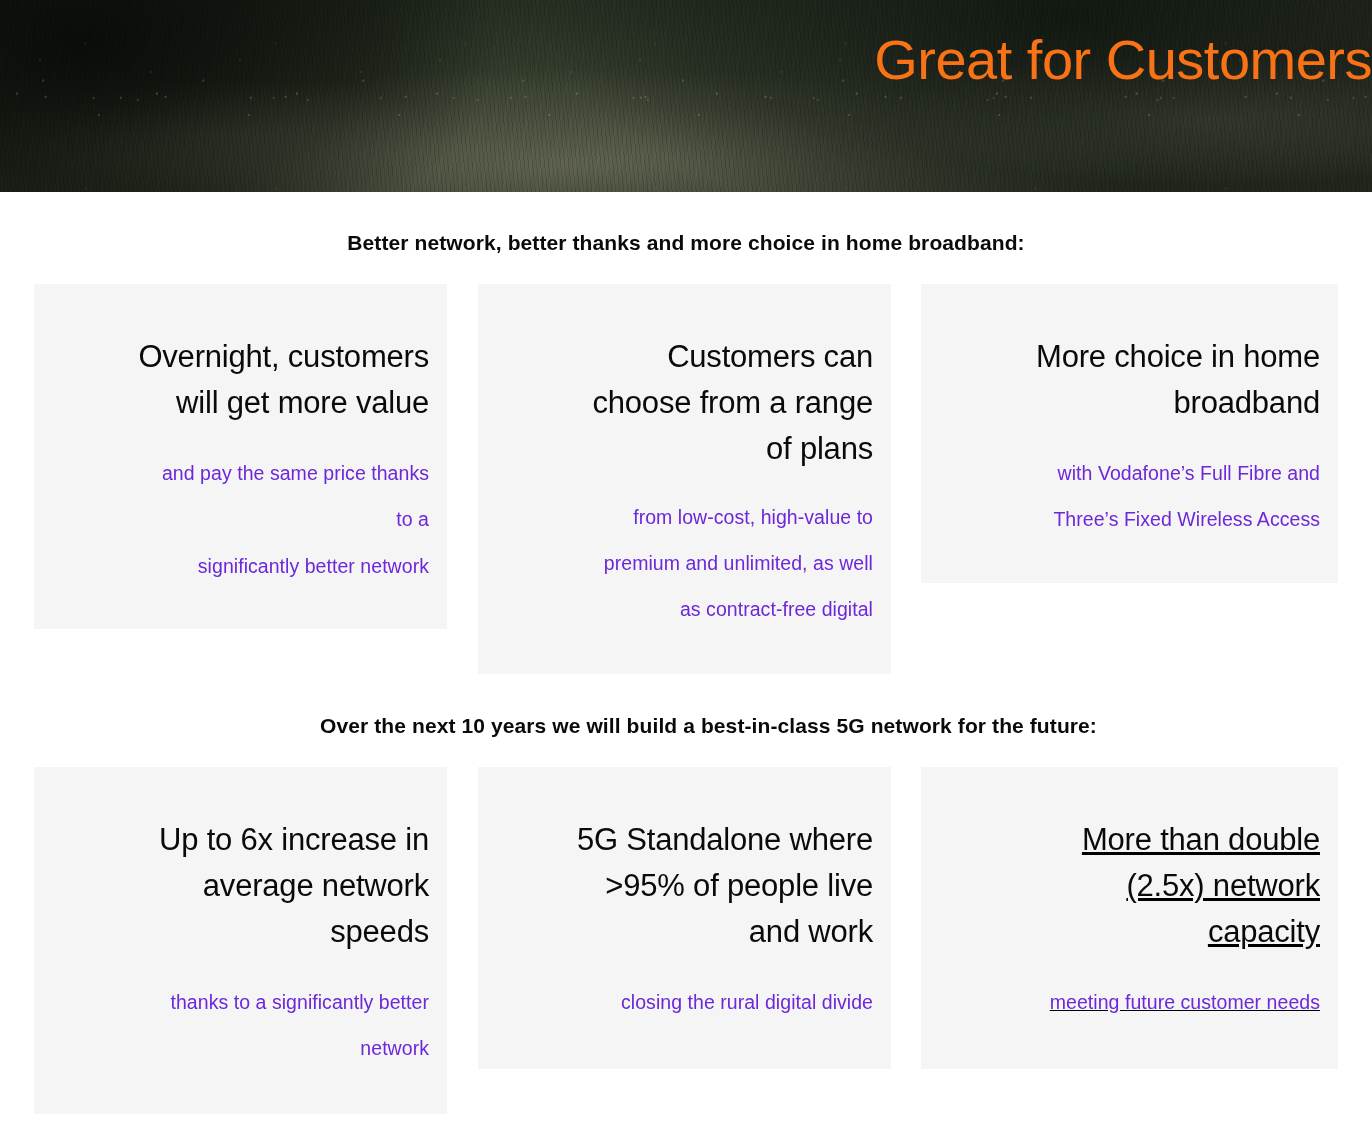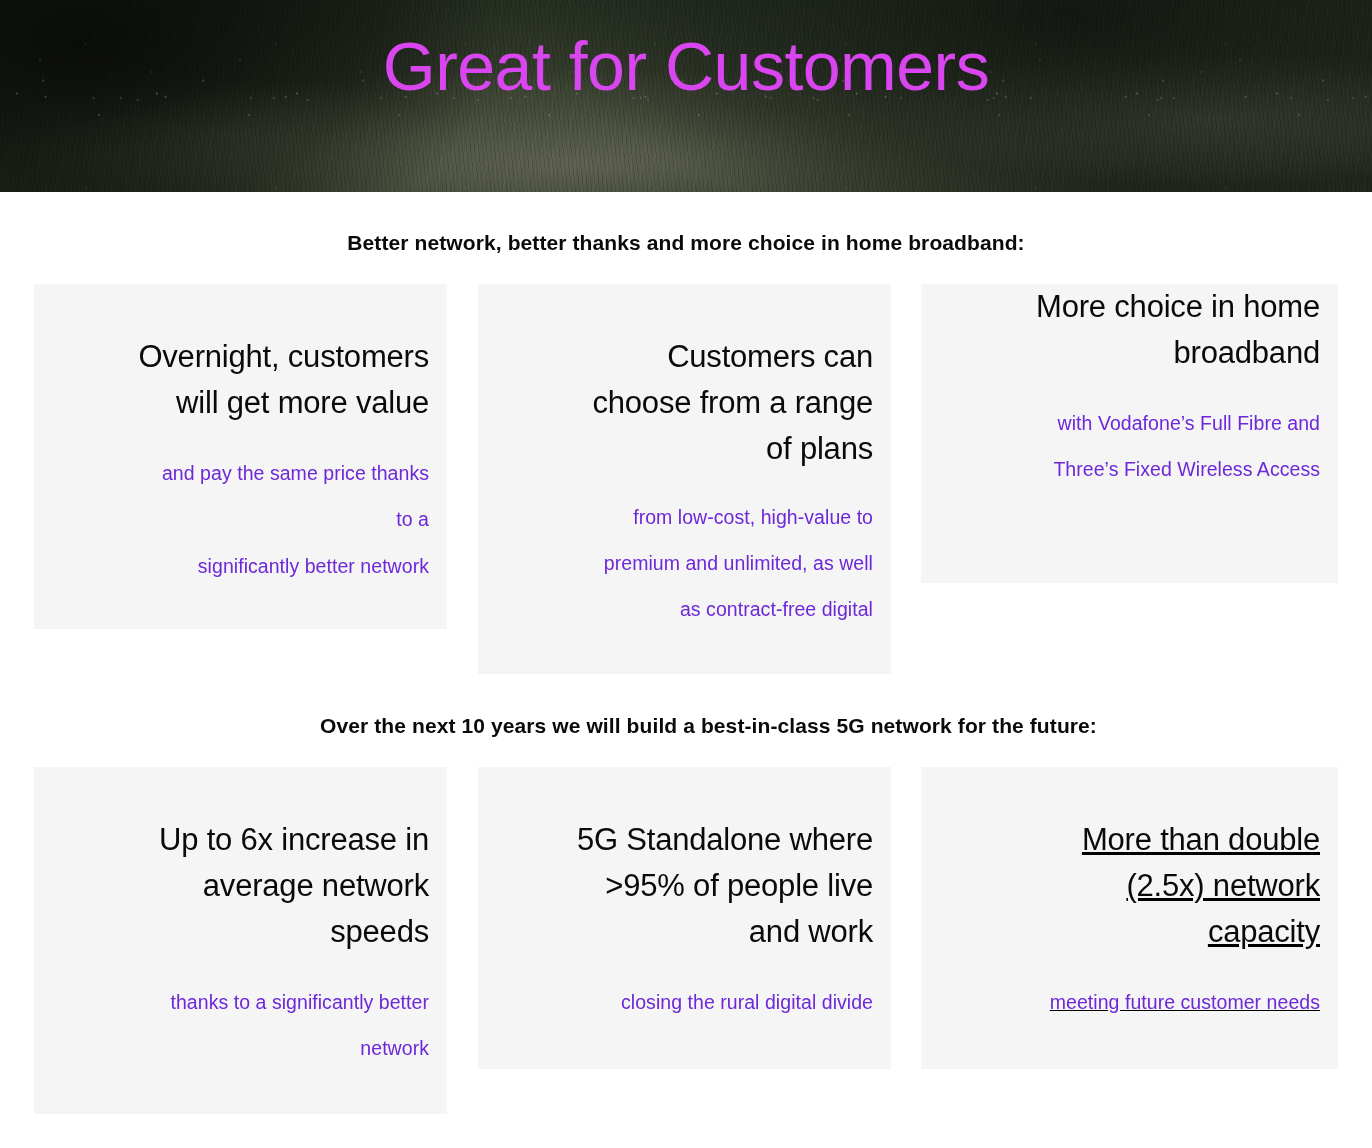--- a/index.html
+++ b/index.html
@@ -83,23 +83,23 @@
     background-size: 140px 120px, 160px 130px, 120px 110px, 180px 140px,
                      150px 125px, 170px 135px, 130px 115px,
                      200px 150px, 190px 145px, 210px 160px;
   }
 
   .hero-title {
     position: absolute;
     left: 0;
     right: 0;
     top: 31px;
-    text-align: center;
-    color: #d946ef;
-    font-size: 68px;
+    text-align: right;
+    color: #f97316;
+    font-size: 56px;
     font-weight: 400;
     letter-spacing: -0.5px;
     line-height: 1.05;
     white-space: nowrap;
   }
 
   
   .section-heading {
     position: absolute;
     left: 0;
@@ -148,21 +148,21 @@
   #card-4 { left: 34px;  top: 767px; width: 413px; height: 347px; }
   #card-5 { left: 478px; top: 767px; width: 413px; height: 302px; }
   #card-6 { left: 921px; top: 767px; width: 417px; height: 302px; text-decoration: underline; }
 
   #card-1 .card-title { margin-top: 50px; }
   #card-1 .card-body  { margin-top: 24px; }
 
   #card-2 .card-title { margin-top: 50px; }
   #card-2 .card-body  { margin-top: 22px; }
 
-  #card-3 .card-title { }
+  #card-3 .card-title { margin-top: 50px; }
   #card-3 .card-body  { margin-top: 24px; }
 
   #card-4 .card-title { margin-top: 50px; }
   #card-4 .card-body  { margin-top: 24px; }
 
   #card-5 .card-title { margin-top: 50px; }
   #card-5 .card-body  { margin-top: 24px; }
 
   #card-6 .card-title { margin-top: 50px; }
   #card-6 .card-body  { margin-top: 24px; }

